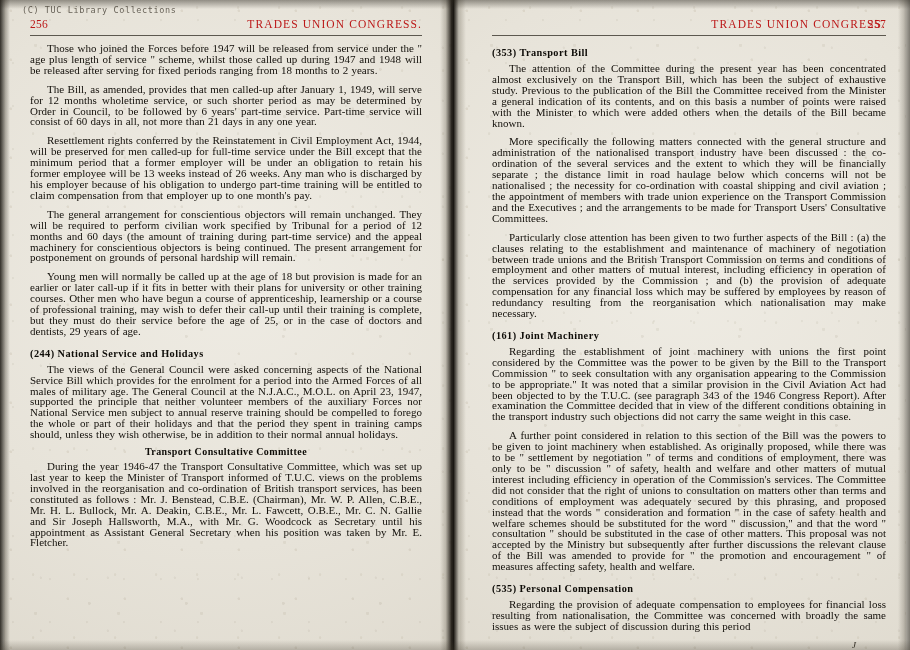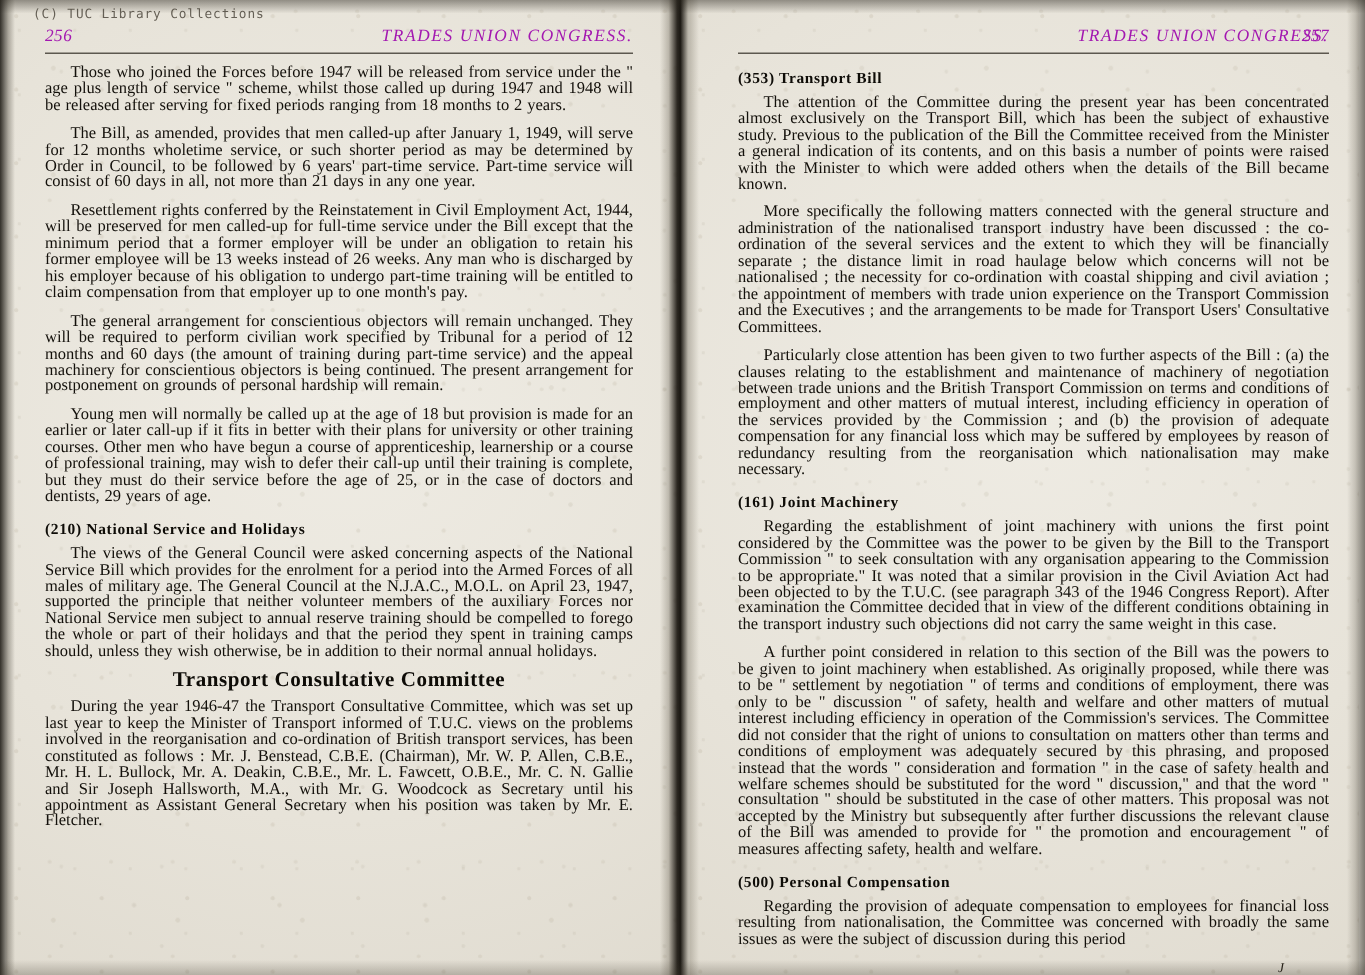--- a/index.html
+++ b/index.html
@@ -75,22 +75,21 @@
     color:#3a342a;opacity:.75;white-space:nowrap;
   }
 
   
   .sheet{position:absolute;z-index:3;}
   .sheet.left{left:30px;top:18px;width:392px;}
   .sheet.right{left:492px;top:18px;width:394px;}
 
   .runhead{
     position:relative;height:15px;margin-bottom:2px;
-    color:#a21caf;
-    font-style:italic;
+    color:#b91c1c;
   }
   .runhead .folio{
     position:absolute;top:0;font-size:11.5px;letter-spacing:.3px;
   }
   .runhead .folio.l{left:0;}
   .runhead .folio.r{right:0;}
   .runhead .rt{
     position:absolute;left:0;right:0;text-align:right;
     font-size:11.5px;letter-spacing:1.1px;
   }
@@ -114,21 +113,21 @@
     text-align:left;
     font-size:10.3px;
     font-weight:bold;
     letter-spacing:.45px;
     color:#12100c;
   }
   h3.sec.caps{font-size:10.4px;letter-spacing:1.1px;}
   h4.subsec{
     margin:-2px 0 4px 0;
     text-align:center;
-    font-size:14px;
+    font-size:10px;
     font-weight:bold;
     letter-spacing:.4px;
     color:#12100c;
   }
   .sigmark{
     margin-top:7px;text-align:right;padding-right:30px;
     font-size:9px;font-style:italic;color:#2a251d;
   }
   
   .sheet{filter:contrast(1.04);}
@@ -161,21 +160,21 @@
     </div>
     <div class="rule"></div>
 
     <p class="body">Those who joined the Forces before 1947 will be released from service under the " age plus length of service " scheme, whilst those called up during 1947 and 1948 will be released after serving for fixed periods ranging from 18 months to 2 years.</p>
     <p class="body">The Bill, as amended, provides that men called-up after January 1, 1949, will serve for 12 months wholetime service, or such shorter period as may be determined by Order in Council, to be followed by 6 years' part-time service. Part-time service will consist of 60 days in all, not more than 21 days in any one year.</p>
     <p class="body">Resettlement rights conferred by the Reinstatement in Civil Employment Act, 1944, will be preserved for men called-up for full-time service under the Bill except that the minimum period that a former employer will be under an obligation to retain his former employee will be 13 weeks instead of 26 weeks. Any man who is discharged by his employer because of his obligation to undergo part-time training will be entitled to claim compensation from that employer up to one month's pay.</p>
     <p class="body">The general arrangement for conscientious objectors will remain unchanged. They will be required to perform civilian work specified by Tribunal for a period of 12 months and 60 days (the amount of training during part-time service) and the appeal machinery for conscientious objectors is being continued. The present arrangement for postponement on grounds of personal hardship will remain.</p>
 
     <p class="body">Young men will normally be called up at the age of 18 but provision is made for an earlier or later call-up if it fits in better with their plans for university or other training courses. Other men who have begun a course of apprenticeship, learnership or a course of professional training, may wish to defer their call-up until their training is complete, but they must do their service before the age of 25, or in the case of doctors and dentists, 29 years of age.</p>
 
-    <h3 class="sec">(210) National Service and Holidays</h3>
+    <h3 class="sec">(244) National Service and Holidays</h3>
     <p class="body">The views of the General Council were asked concerning aspects of the National Service Bill which provides for the enrolment for a period into the Armed Forces of all males of military age. The General Council at the N.J.A.C., M.O.L. on April 23, 1947, supported the principle that neither volunteer members of the auxiliary Forces nor National Service men subject to annual reserve training should be compelled to forego the whole or part of their holidays and that the period they spent in training camps should, unless they wish otherwise, be in addition to their normal annual holidays.</p>
 
     <h4 class="subsec">Transport Consultative Committee</h4>
     <p class="body">During the year 1946-47 the Transport Consultative Committee, which was set up last year to keep the Minister of Transport informed of T.U.C. views on the problems involved in the reorganisation and co-ordination of British transport services, has been constituted as follows : Mr. J. Benstead, C.B.E. (Chairman), Mr. W. P. Allen, C.B.E., Mr. H. L. Bullock, Mr. A. Deakin, C.B.E., Mr. L. Fawcett, O.B.E., Mr. C. N. Gallie and Sir Joseph Hallsworth, M.A., with Mr. G. Woodcock as Secretary until his appointment as Assistant General Secretary when his position was taken by Mr. E. Fletcher.</p>
   </div>
 
   <div class="sheet right">
 
     <div class="runhead">
       <span class="rt">TRADES UNION CONGRESS.</span>
@@ -185,19 +184,19 @@
 
     <h3 class="sec">(353) Transport Bill</h3>
     <p class="body">The attention of the Committee during the present year has been concentrated almost exclusively on the Transport Bill, which has been the subject of exhaustive study. Previous to the publication of the Bill the Committee received from the Minister a general indication of its contents, and on this basis a number of points were raised with the Minister to which were added others when the details of the Bill became known.</p>
     <p class="body">More specifically the following matters connected with the general structure and administration of the nationalised transport industry have been discussed : the co-ordination of the several services and the extent to which they will be financially separate ; the distance limit in road haulage below which concerns will not be nationalised ; the necessity for co-ordination with coastal shipping and civil aviation ; the appointment of members with trade union experience on the Transport Commission and the Executives ; and the arrangements to be made for Transport Users' Consultative Committees.</p>
     <p class="body">Particularly close attention has been given to two further aspects of the Bill : (a) the clauses relating to the establishment and maintenance of machinery of negotiation between trade unions and the British Transport Commission on terms and conditions of employment and other matters of mutual interest, including efficiency in operation of the services provided by the Commission ; and (b) the provision of adequate compensation for any financial loss which may be suffered by employees by reason of redundancy resulting from the reorganisation which nationalisation may make necessary.</p>
 
     <h3 class="sec">(161) Joint Machinery</h3>
     <p class="body">Regarding the establishment of joint machinery with unions the first point considered by the Committee was the power to be given by the Bill to the Transport Commission " to seek consultation with any organisation appearing to the Commission to be appropriate." It was noted that a similar provision in the Civil Aviation Act had been objected to by the T.U.C. (see paragraph 343 of the 1946 Congress Report). After examination the Committee decided that in view of the different conditions obtaining in the transport industry such objections did not carry the same weight in this case.</p>
     <p class="body">A further point considered in relation to this section of the Bill was the powers to be given to joint machinery when established. As originally proposed, while there was to be " settlement by negotiation " of terms and conditions of employment, there was only to be " discussion " of safety, health and welfare and other matters of mutual interest including efficiency in operation of the Commission's services. The Committee did not consider that the right of unions to consultation on matters other than terms and conditions of employment was adequately secured by this phrasing, and proposed instead that the words " consideration and formation " in the case of safety health and welfare schemes should be substituted for the word " discussion," and that the word " consultation " should be substituted in the case of other matters. This proposal was not accepted by the Ministry but subsequently after further discussions the relevant clause of the Bill was amended to provide for " the promotion and encouragement " of measures affecting safety, health and welfare.</p>
 
-    <h3 class="sec">(500) Personal Compensation</h3>
+    <h3 class="sec">(535) Personal Compensation</h3>
     <p class="body">Regarding the provision of adequate compensation to employees for financial loss resulting from nationalisation, the Committee was concerned with broadly the same issues as were the subject of discussion during this period</p>
 
     <div class="sigmark">J</div>
   </div>
 
 </div>
 
 </body></html>

